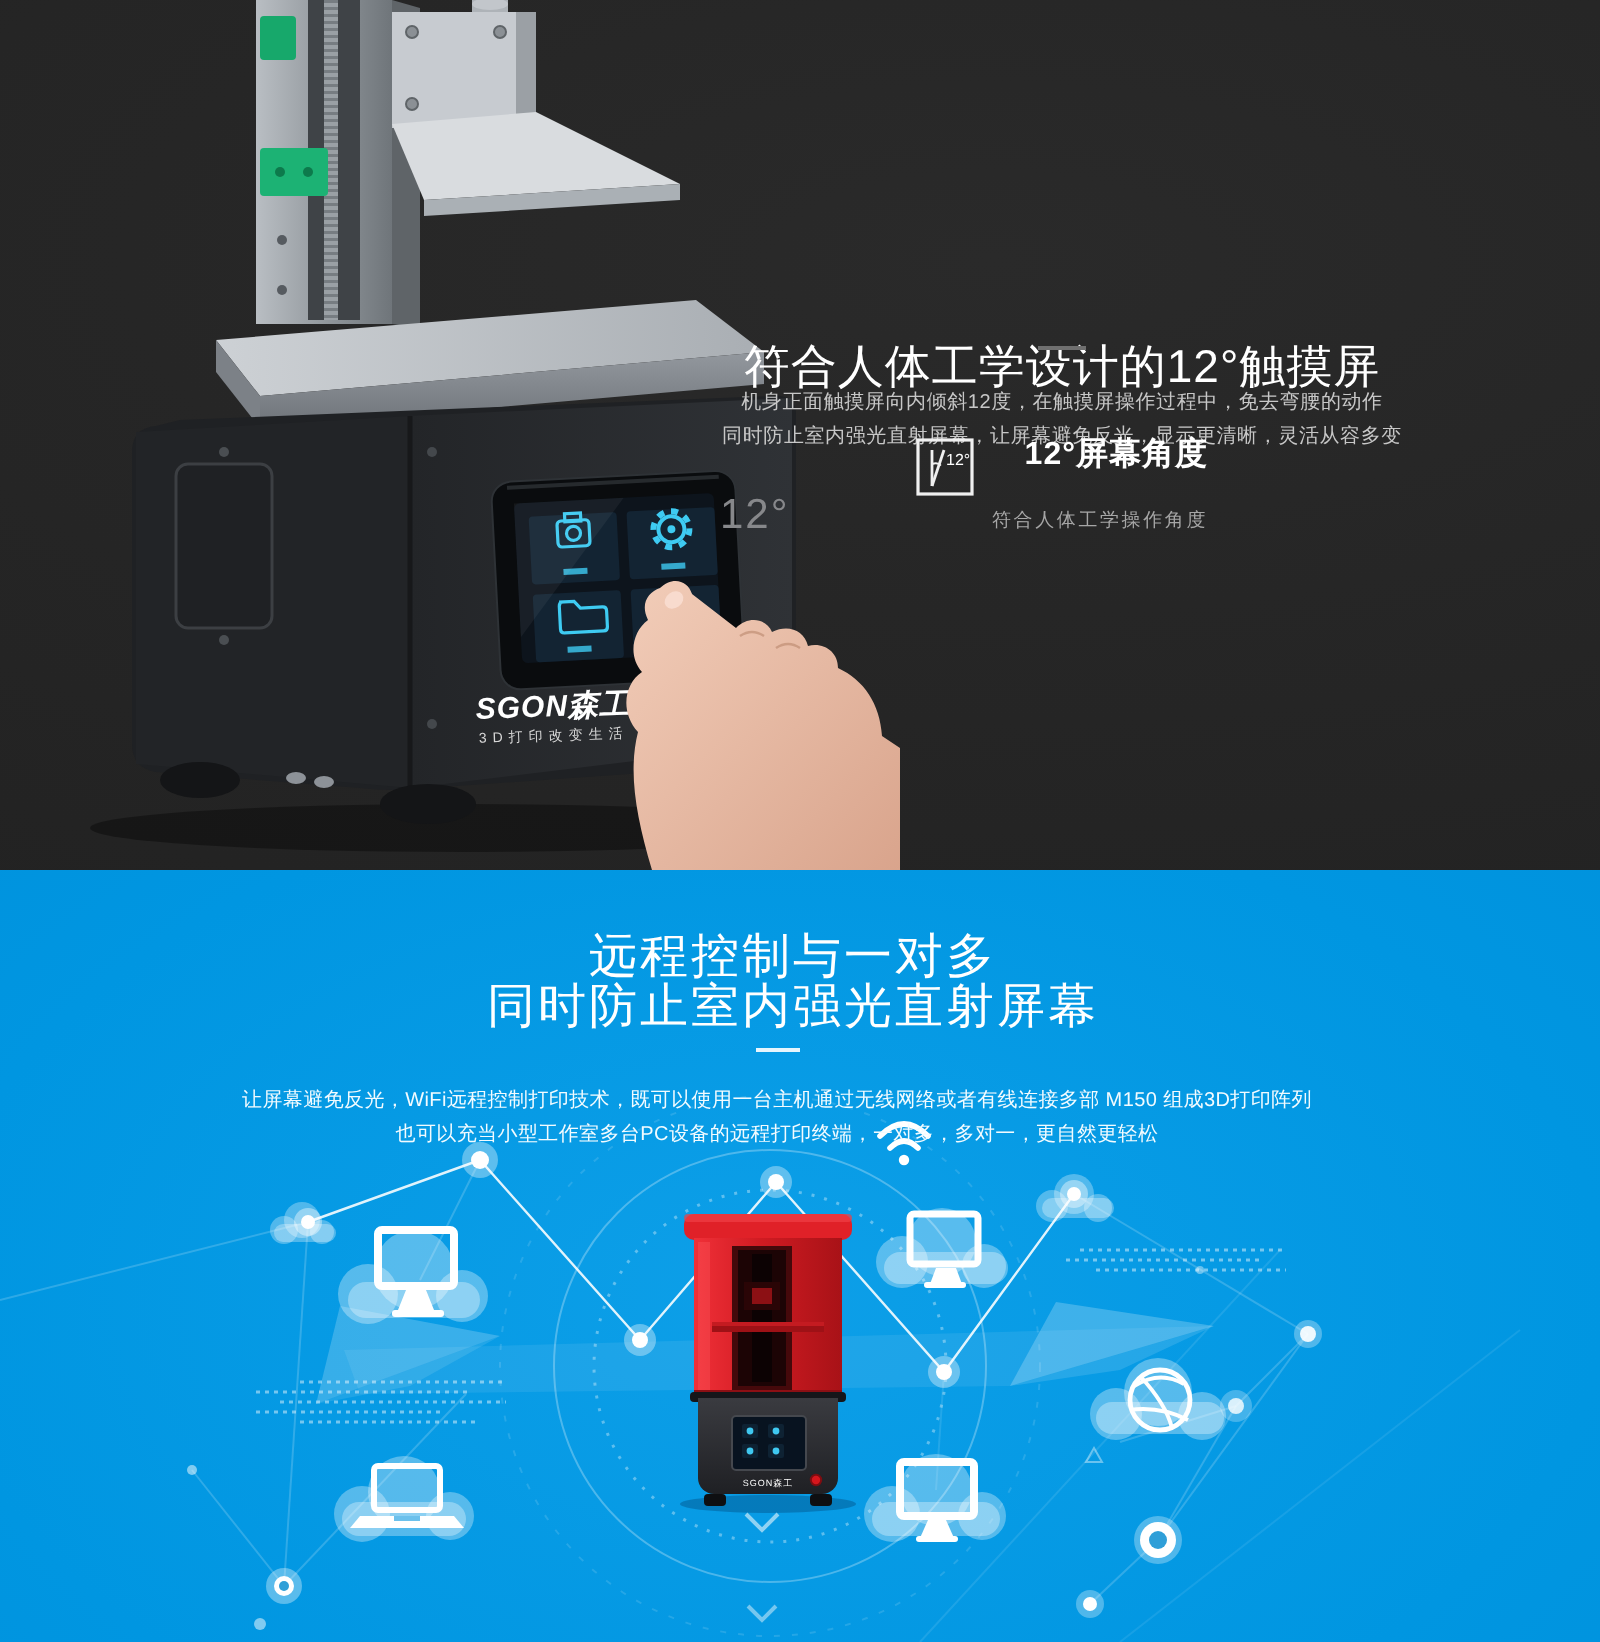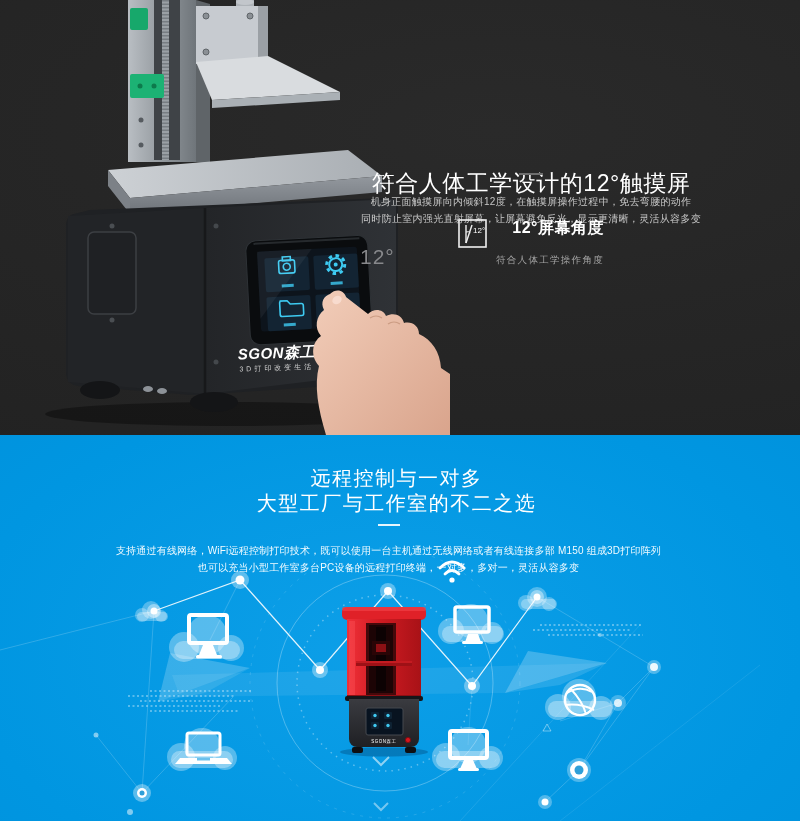--- a/index.html
+++ b/index.html
@@ -36,21 +36,21 @@
   .feature-title { font-size:16px; font-weight:bold; color:#fff; letter-spacing:.5px; line-height:17px; }
   .feature-sub { font-size:9.5px; color:#a6a6a6; letter-spacing:1.3px; margin-top:18px; }
 
   
   .sec-bottom {
     position:absolute; left:0; top:435px; width:800px; height:386px;
     background:radial-gradient(95% 120% at 48% 55%, #0d9fe8 0%, #0096e1 55%, #008ed8 100%);
   }
   .net-decor { position:absolute; left:0; top:0; }
   .bottom-copy { position:absolute; left:0; top:0; width:777px; text-align:center; color:#fff; }
-  .bt-title { position:relative; margin-top:31px; font-size:20px; line-height:25px; letter-spacing:1.5px; color:#ffffff;padding-left:16px; }
+  .bt-title { position:relative; margin-top:31px; font-size:24px; line-height:25px; letter-spacing:1.5px; color:#ffffff;padding-left:16px; }
   .bt-divider { position:absolute; left:378px; top:89px; width:22px; height:2px; background:rgba(255,255,255,.9); }
   .bt-desc { position:absolute; left:0; top:97px; width:777px; font-size:10px; line-height:17px; color:#f2fbff; letter-spacing:.2px; }
 </style>
 </head>
 <body>
 
 <div class="stage">
 
   <section class="sec-top">
 
@@ -445,22 +445,22 @@
       </g>
 
       <path d="M373,322 l8,8 l8,-8" stroke="rgba(255,255,255,.55)" stroke-width="2" fill="none"></path>
       <path d="M374,368 l7,7 l7,-7" stroke="rgba(255,255,255,.45)" stroke-width="2" fill="none"></path>
       <polygon points="543,296 551,296 547,289" stroke="rgba(255,255,255,.4)" fill="none" stroke-width="1"></polygon>
     </svg>
 
     <div class="bottom-copy">
       <div class="bt-title">
         <div>远程控制与一对多</div>
-        <div>大型工厂与工作室的不二之选</div>
+        <div>同时防止室内强光直射屏幕</div>
       </div>
       <div class="bt-divider"></div>
       <p class="bt-desc">
-        <span>支持通过有线网络，WiFi远程控制打印技术，既可以使用一台主机通过无线网络或者有线连接多部 M150 组成3D打印阵列</span><br>
-        <span>也可以充当小型工作室多台PC设备的远程打印终端，一对多，多对一，灵活从容多变</span>
+        <span>让屏幕避免反光，WiFi远程控制打印技术，既可以使用一台主机通过无线网络或者有线连接多部 M150 组成3D打印阵列</span><br>
+        <span>也可以充当小型工作室多台PC设备的远程打印终端，一对多，多对一，更自然更轻松</span>
       </p>
     </div>
   </section>
 </div>
 
 </body></html>

